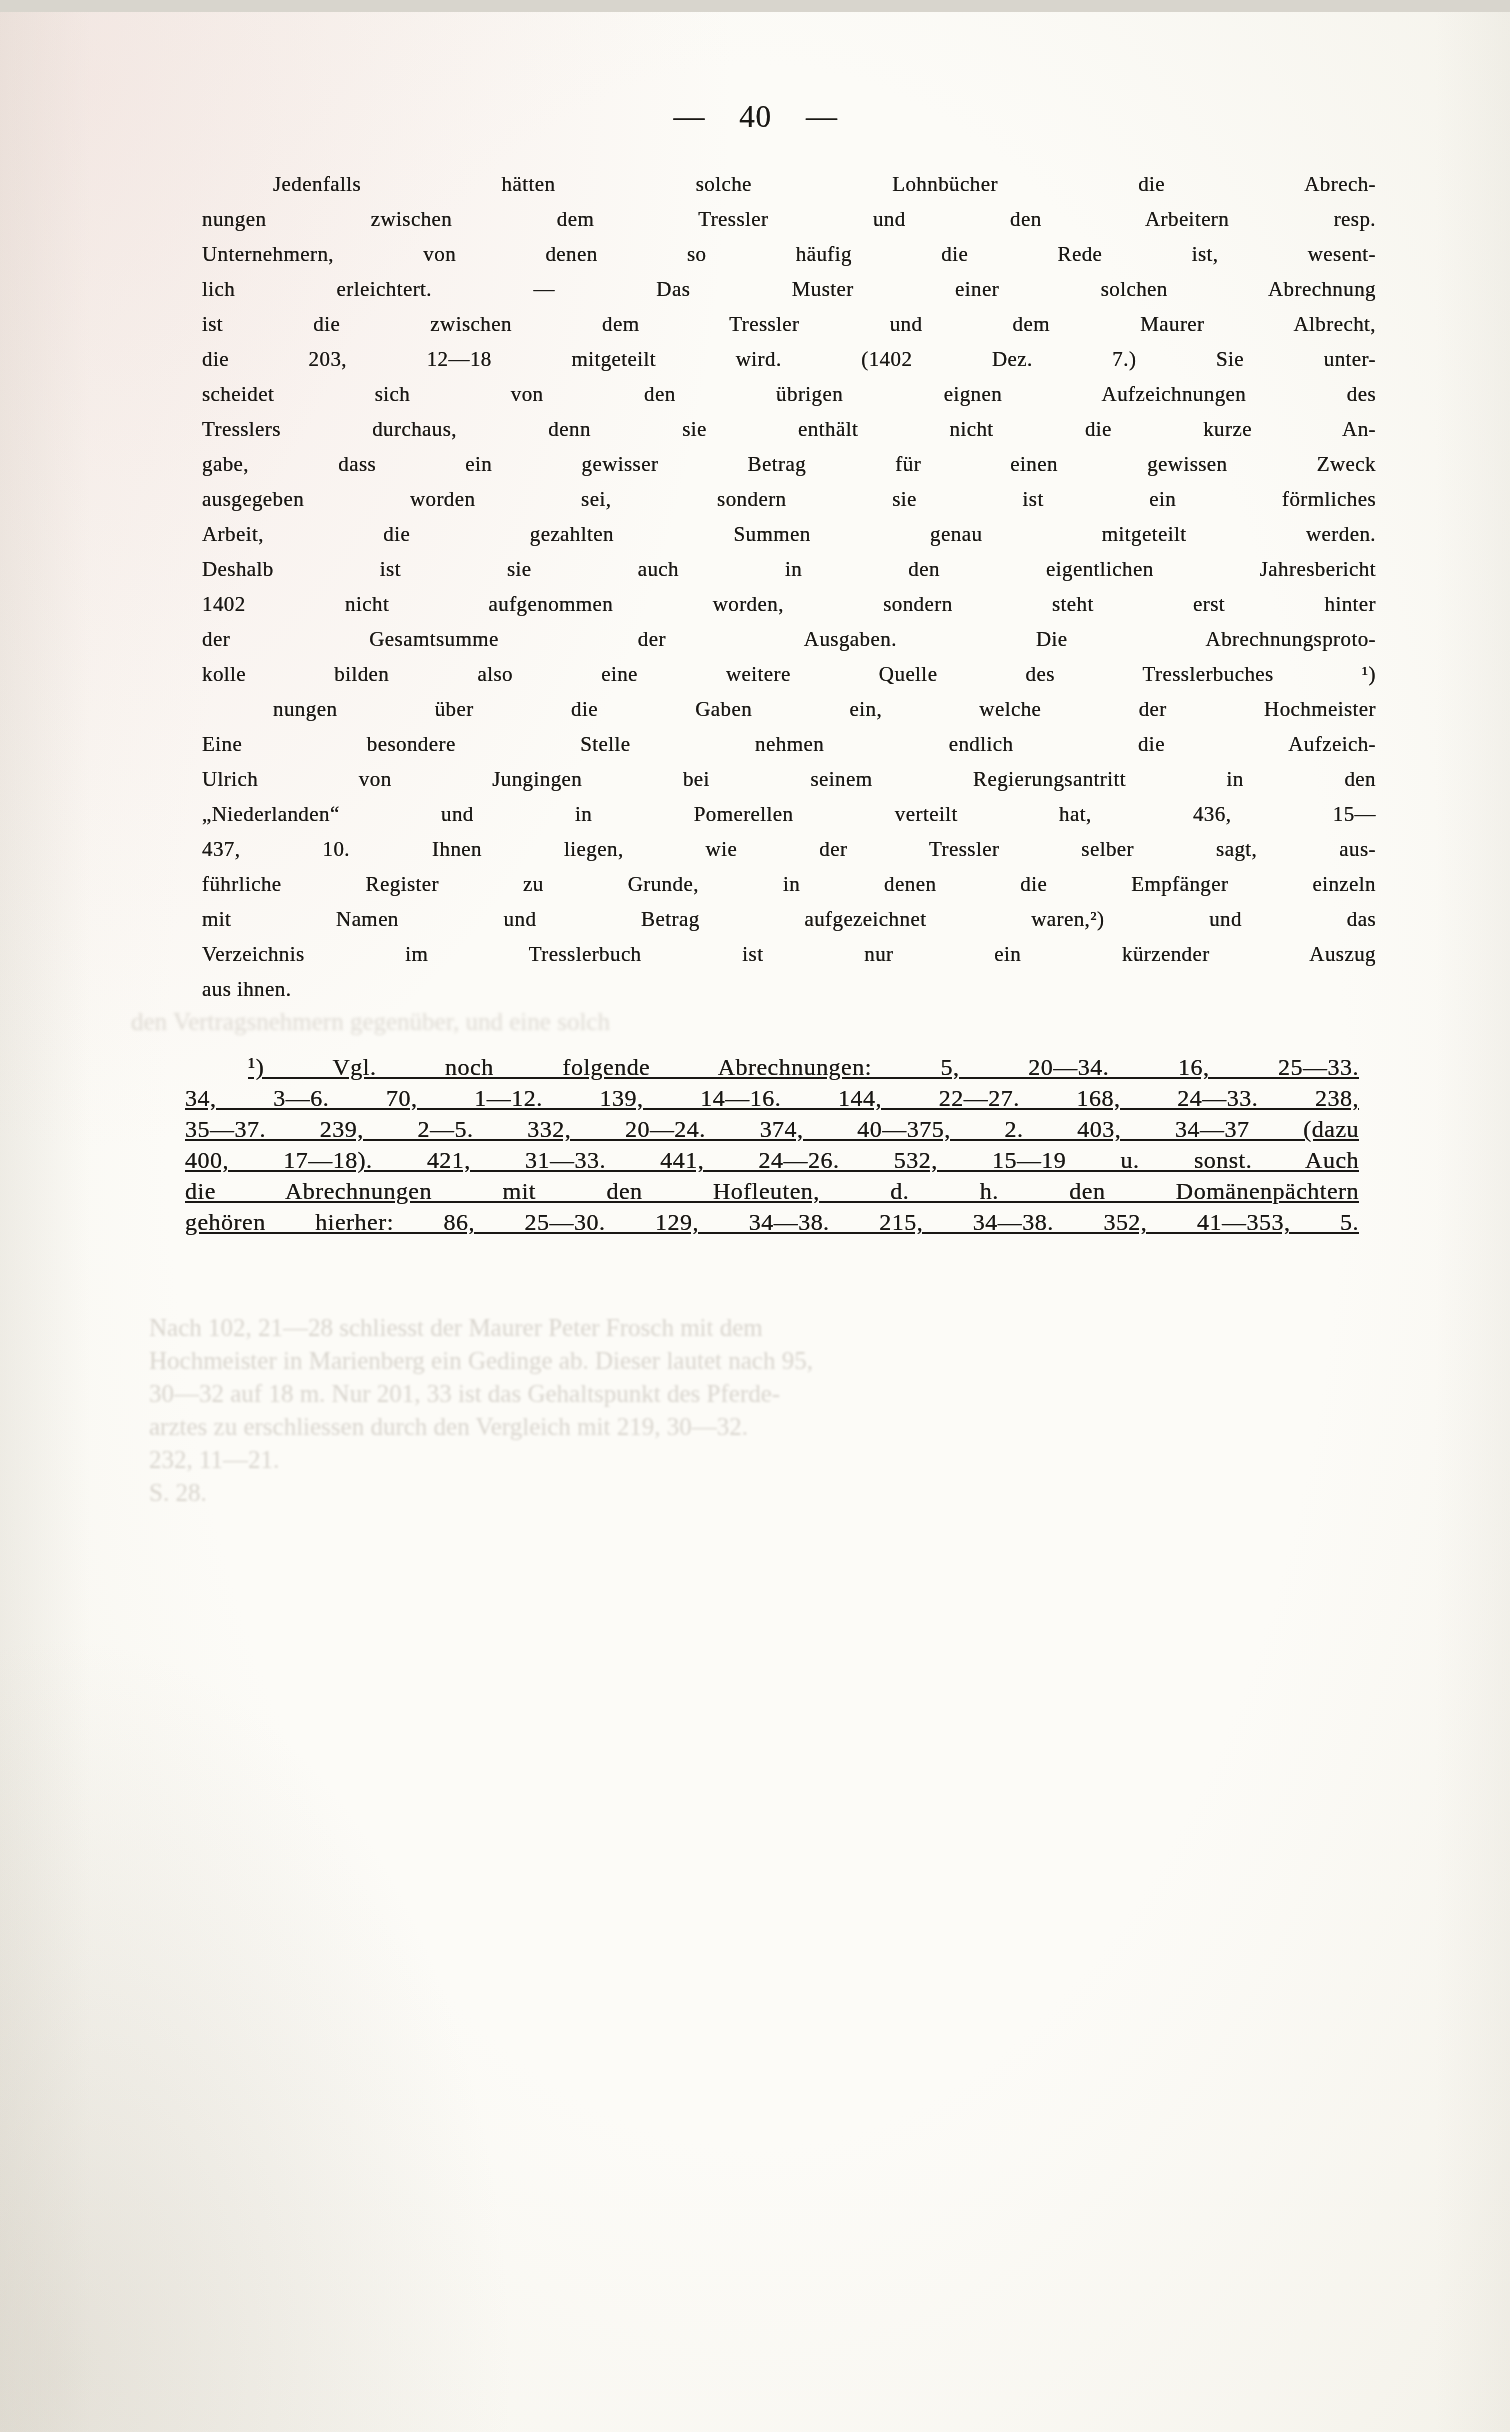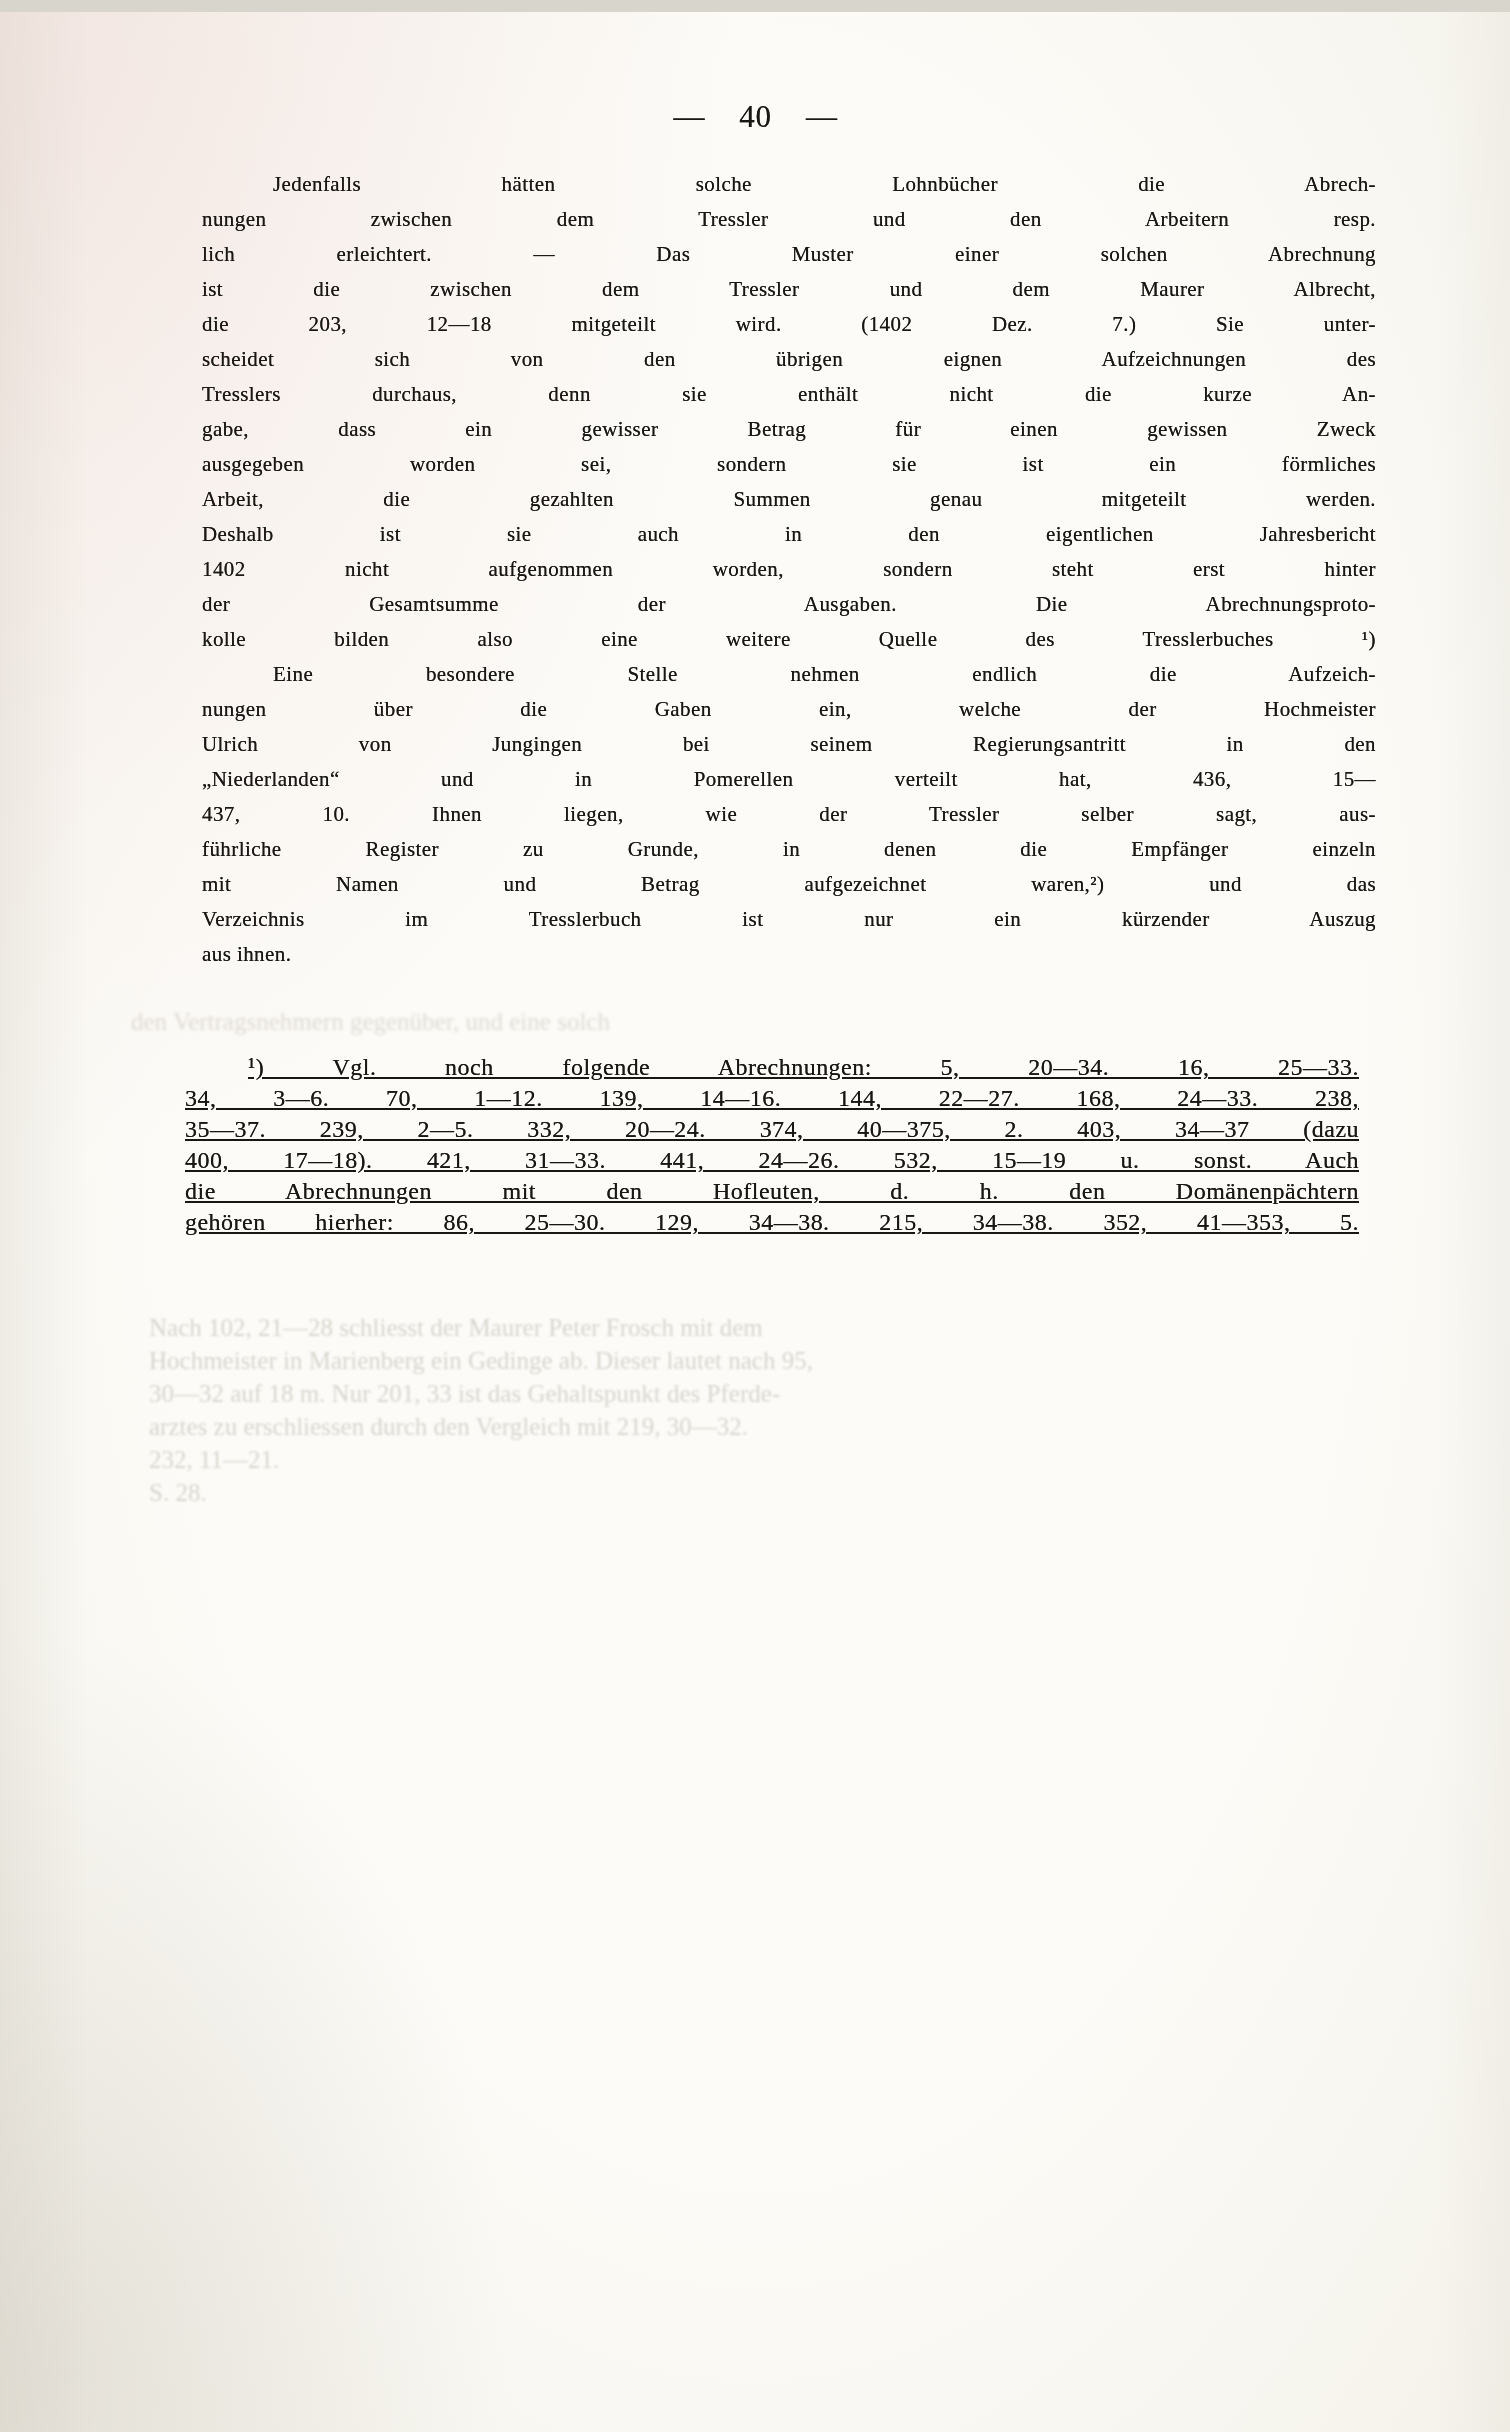--- a/index.html
+++ b/index.html
@@ -89,36 +89,37 @@
 <body>
 
 <div class="scan-page">
 
   <div class="page-number ink">— 40 —</div>
 
   <div class="main-text ink">
     <div class="para justify-all">
         <div class="line">Jedenfalls hätten solche Lohnbücher die Abrech-</div>
         <div class="line">nungen zwischen dem Tressler und den Arbeitern resp.</div>
+        <div class="line">Unternehmern, von denen so häufig die Rede ist, wesent-</div>
         <div class="line">lich erleichtert. — Das Muster einer solchen Abrechnung</div>
         <div class="line">ist die zwischen dem Tressler und dem Maurer Albrecht,</div>
         <div class="line">die 203, 12—18 mitgeteilt wird. (1402 Dez. 7.) Sie unter-</div>
         <div class="line">scheidet sich von den übrigen eignen Aufzeichnungen des</div>
         <div class="line">Tresslers durchaus, denn sie enthält nicht die kurze An-</div>
         <div class="line">gabe, dass ein gewisser Betrag für einen gewissen Zweck</div>
         <div class="line">ausgegeben worden sei, sondern sie ist ein förmliches</div>
         <div class="line">Arbeit, die gezahlten Summen genau mitgeteilt werden.</div>
         <div class="line">Deshalb ist sie auch in den eigentlichen Jahresbericht</div>
         <div class="line">1402 nicht aufgenommen worden, sondern steht erst hinter</div>
         <div class="line">der Gesamtsumme der Ausgaben. Die Abrechnungsproto-</div>
         <div class="line">kolle bilden also eine weitere Quelle des Tresslerbuches ¹)</div>
       </div>
     <div class="para">
+        <div class="line">nungen über die Gaben ein, welche der Hochmeister</div>
         <div class="line">Eine besondere Stelle nehmen endlich die Aufzeich-</div>
-        <div class="line">nungen über die Gaben ein, welche der Hochmeister</div>
         <div class="line">Ulrich von Jungingen bei seinem Regierungsantritt in den</div>
         <div class="line">„Niederlanden“ und in Pomerellen verteilt hat, 436, 15—</div>
         <div class="line">437, 10. Ihnen liegen, wie der Tressler selber sagt, aus-</div>
         <div class="line">führliche Register zu Grunde, in denen die Empfänger einzeln</div>
         <div class="line">mit Namen und Betrag aufgezeichnet waren,²) und das</div>
         <div class="line">Verzeichnis im Tresslerbuch ist nur ein kürzender Auszug</div>
         <div class="line">aus ihnen.</div>
       </div>
   </div>
 

